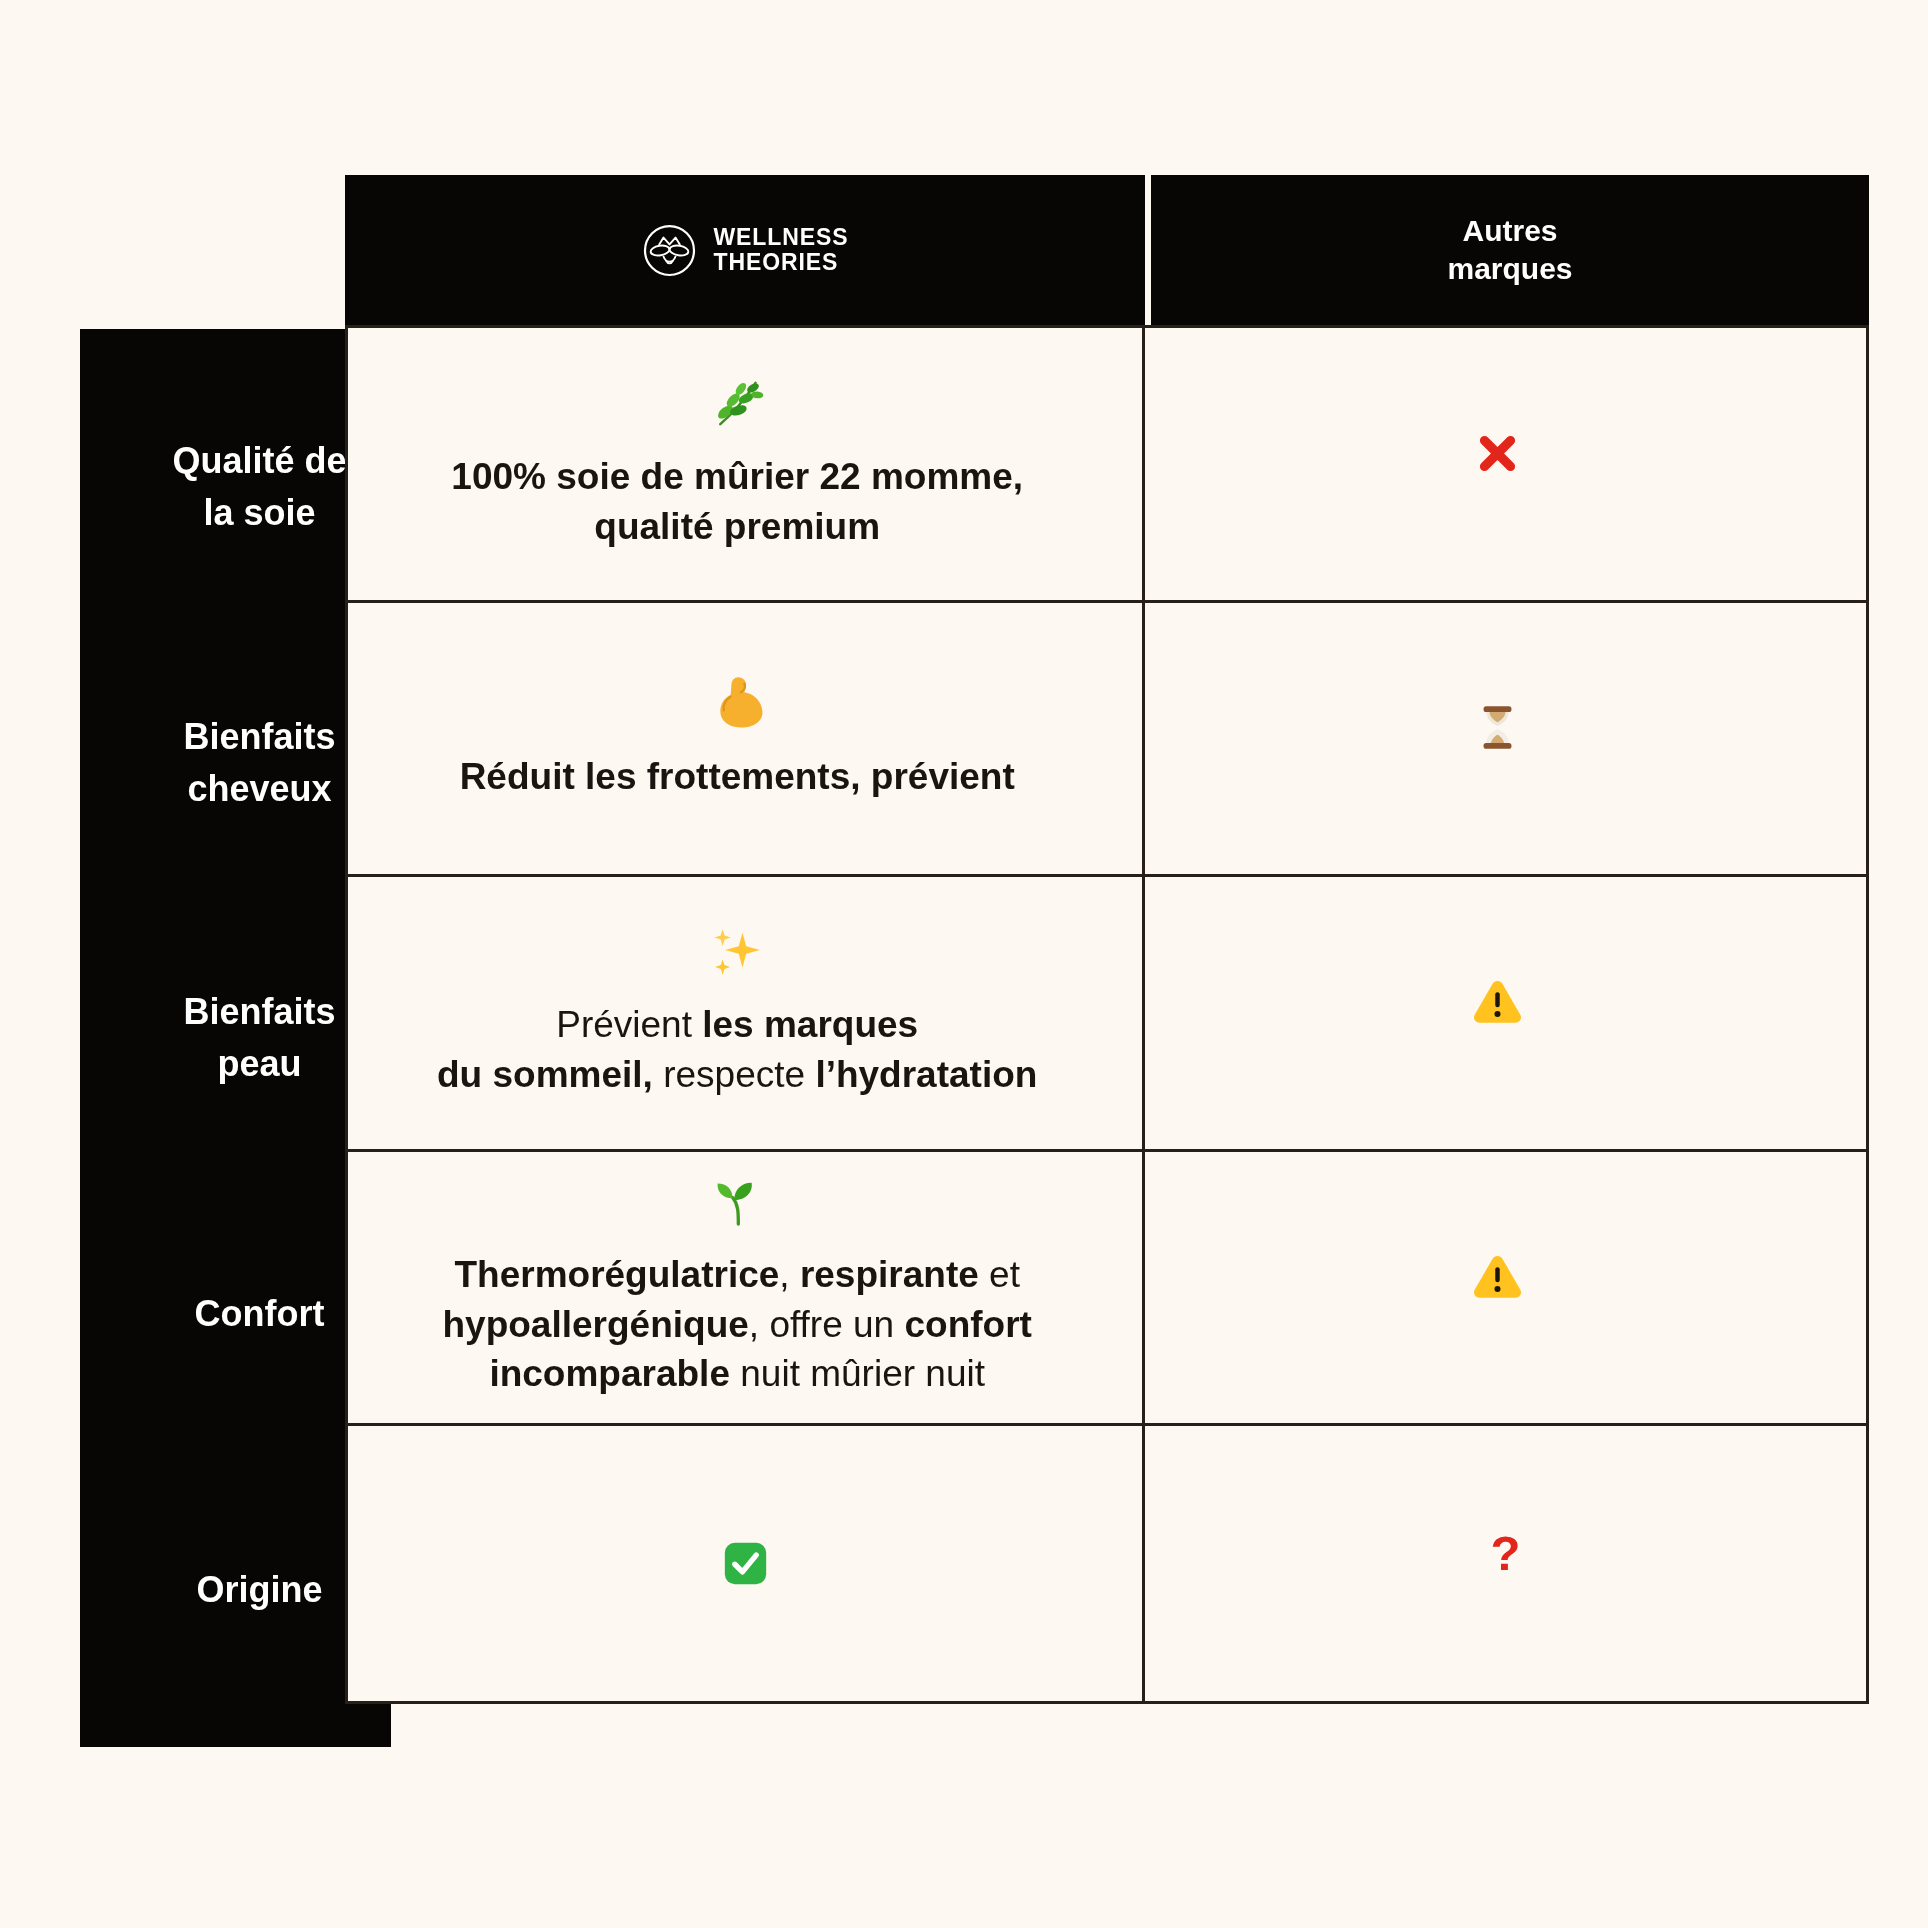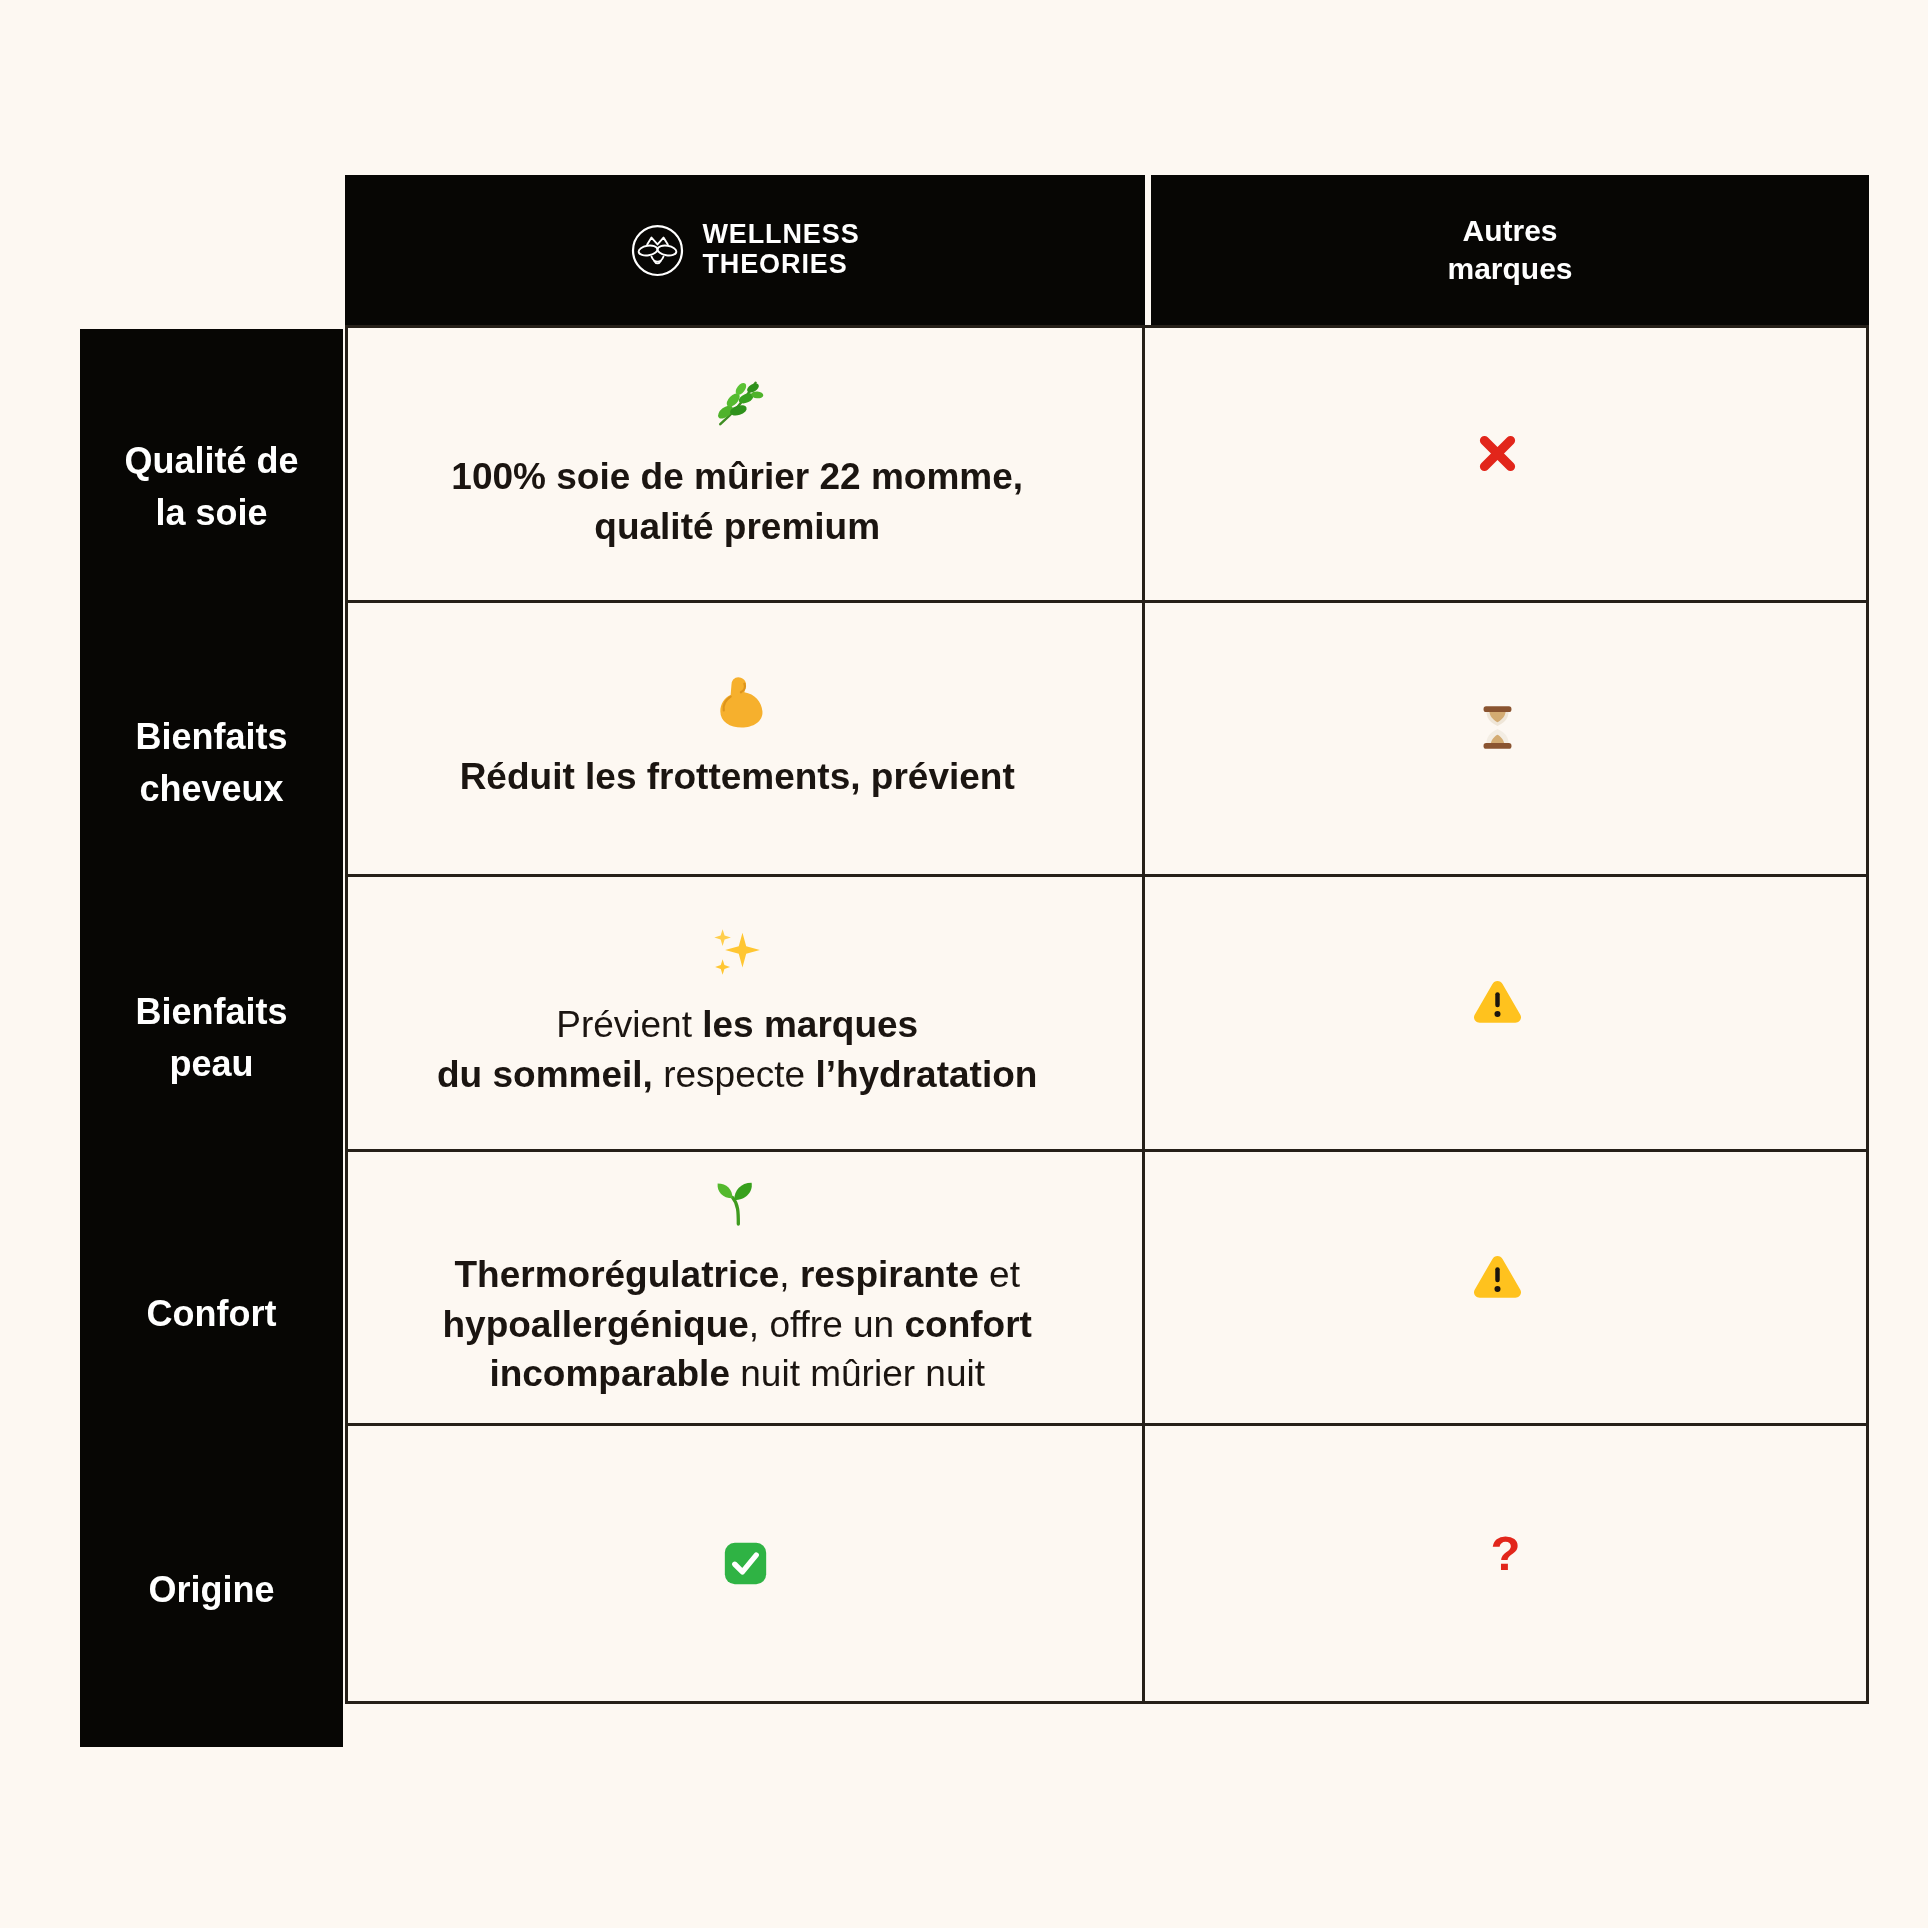--- a/index.html
+++ b/index.html
@@ -12,28 +12,28 @@
   }
   
   .hdr{
     position:absolute;top:175px;height:150px;
     background:#070604;color:#fff;
     display:flex;align-items:center;justify-content:center;
   }
   .hdr-brand{left:345px;width:800px;gap:17px;}
   .hdr-others{left:1151px;width:718px;flex-direction:column;
     font-weight:700;font-size:30px;line-height:1.28;text-align:center;}
-  .wordmark{color:#fff;font-weight:700;font-size:27px;line-height:1.1;letter-spacing:0.9px;text-align:left;}
+  .wordmark{color:#fff;font-weight:700;font-size:23px;line-height:1.1;letter-spacing:0.9px;text-align:left;}
   .logo-circle{width:55px;height:55px;display:block;}
   
   .rowlabel{
     position:absolute;left:80px;width:263px;height:315px;
     background:#070604;color:#fff;
     display:flex;flex-direction:column;align-items:center;justify-content:center;
-    font-weight:700;font-size:36px;line-height:1.42;text-align:center;
+    font-weight:700;font-size:36px;line-height:1.42;text-align:center;padding-left:48px;
   }
   .rl1{top:329px;} .rl2{top:605px;} .rl3{top:880px;} .rl4{top:1156px;} .rl5{top:1432px;}
   
   .grid{
     position:absolute;left:345px;top:325px;width:1524px;height:1379px;
     box-sizing:border-box;border:3.8px solid #262019;
     display:grid;grid-template-columns:797px 1fr;grid-template-rows:repeat(5,1fr);
     background:#FDF8F2;
   }
   .ccell{

